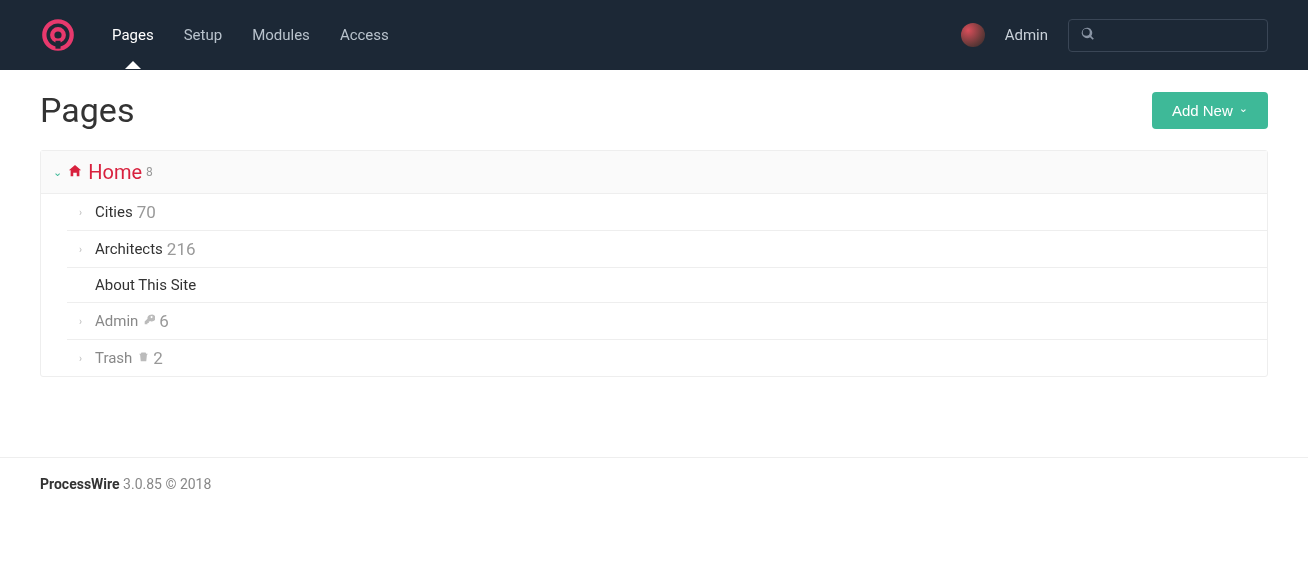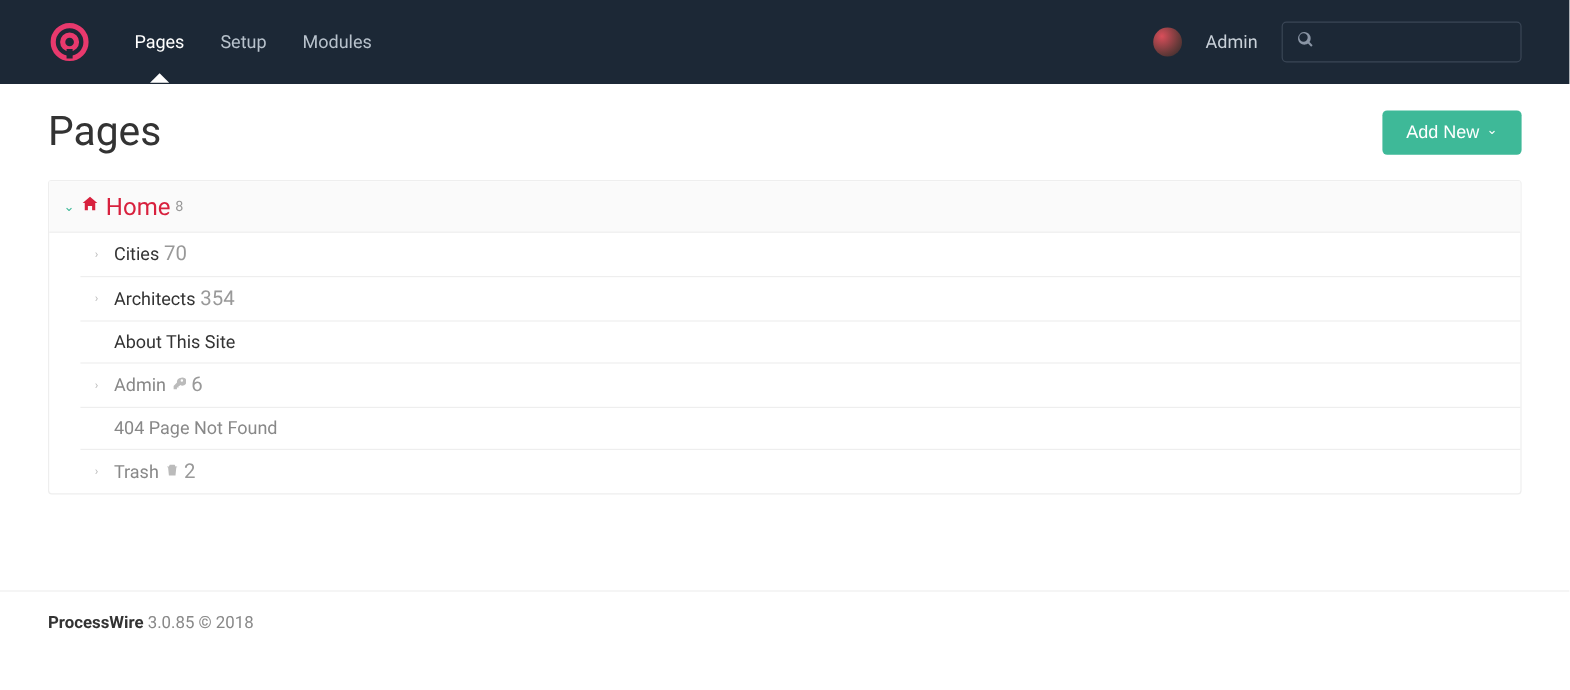--- a/index.html
+++ b/index.html
@@ -53,20 +53,21 @@
     <svg viewBox="0 0 100 100">
         <circle cx="50" cy="50" r="38" fill="none" stroke="#e8396d" stroke-width="12"></circle>
         <circle cx="50" cy="50" r="16" fill="none" stroke="#e8396d" stroke-width="12"></circle>
         <path d="M50 88 L50 66" stroke="#1c2836" stroke-width="14"></path>
       </svg>
   </div>
   <div class="nav" id="nav">
       <div class="nav-item active">Pages</div>
       <div class="nav-item">Setup</div>
       <div class="nav-item">Modules</div>
+      <div class="nav-item">Access</div>
     </div>
   <div class="topbar-right">
     <div class="avatar"></div>
     <div class="user-label">Admin</div>
     <div class="search-box">
       <span>
         <svg viewBox="0 0 16 16">
             <path d="M11.7 10.3a6 6 0 1 0-1.4 1.4l3 3 1.4-1.4-3-3zM6 10a4 4 0 1 1 0-8 4 4 0 0 1 0 8z"></path>
           </svg>
       </span>
@@ -97,37 +98,33 @@
     </div>
     <div class="tree-children" id="tree-children">
         <div class="tree-item">
           <span class="toggle">›</span>
           <span class="label">Cities</span>
           <span class="count">70</span>
         </div>
         <div class="tree-item">
           <span class="toggle">›</span>
           <span class="label">Architects</span>
-          <span class="count">354</span>
+          <span class="count">216</span>
         </div>
         <div class="tree-item">
           <span class="toggle empty">›</span>
           <span class="label">About This Site</span>
         </div>
         <div class="tree-item">
           <span class="toggle">›</span>
           <span class="label muted">Admin</span>
           <span class="meta-icon"><svg width="11" height="11" viewBox="0 0 16 16" fill="currentColor">
               <path d="M10 1a5 5 0 0 0-4.9 6L1 11v4h4v-2h2v-2h1l1-1a5 5 0 1 0 1-9zm1 5a1.5 1.5 0 1 1 0-3 1.5 1.5 0 0 1 0 3z"></path>
             </svg></span>
           <span class="count">6</span>
-        </div>
-        <div class="tree-item">
-          <span class="toggle empty">›</span>
-          <span class="label muted">404 Page Not Found</span>
         </div>
         <div class="tree-item">
           <span class="toggle">›</span>
           <span class="label muted">Trash</span>
           <span class="meta-icon"><svg width="11" height="11" viewBox="0 0 16 16" fill="currentColor">
               <path d="M3 5h10l-1 10H4L3 5zm2-3h6l1 2H4l1-2zM2 4h12v1H2z"></path>
             </svg></span>
           <span class="count">2</span>
         </div>
       </div>

